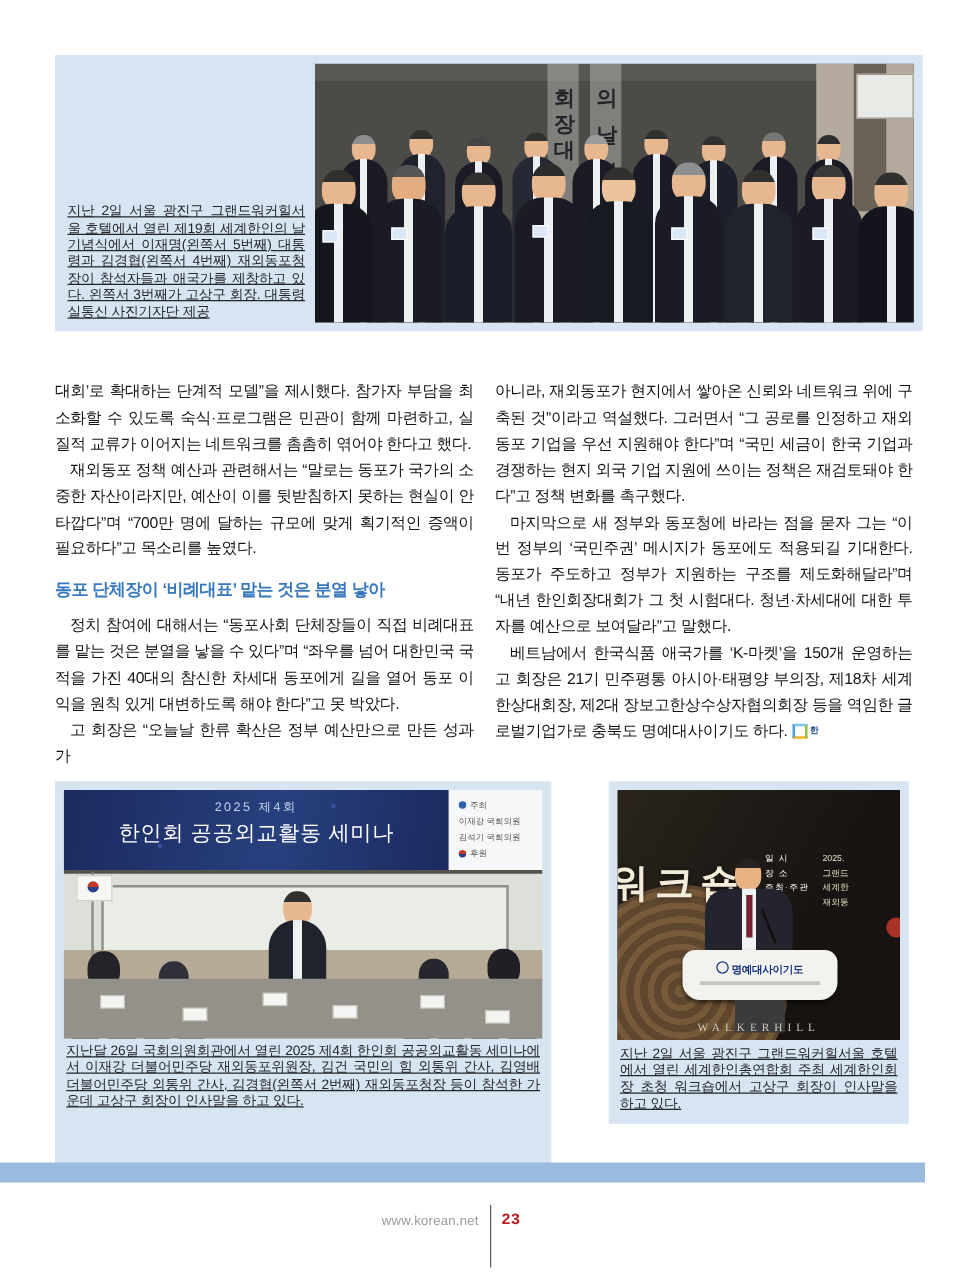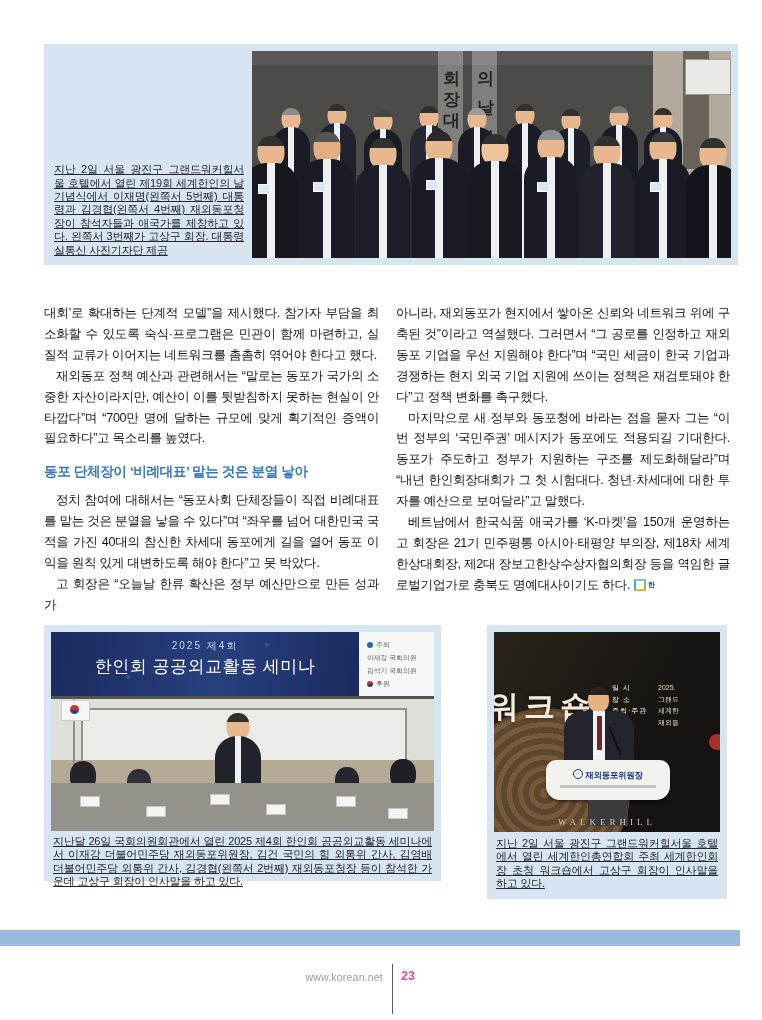--- a/index.html
+++ b/index.html
@@ -42,21 +42,21 @@
           letter-spacing:-0.3px;color:#141414;text-indent:0.95em;}
   .no-indent{text-indent:0;}
   .subhead{margin:14px 0 9px 0;font-size:13.6px;font-weight:700;color:#3878BC;letter-spacing:-0.4px;}
   .endmark{display:inline-block;vertical-align:-2px;width:12px;height:12px;margin-left:4px;
            background:#fff;border-style:solid;border-width:2px;
            border-color:#7cc4e8 #8bc34a #f0b429 #4aa3df;box-sizing:border-box;position:relative;}
   .endmark i{position:absolute;left:0;top:-1px;width:100%;text-align:center;font-style:normal;
            font-weight:700;font-size:7px;color:#1a4a8a;line-height:9px;}
 
   
-  .bl-panel{left:44px;top:625px;width:397px;height:256px;}
+  .bl-panel{left:44px;top:625px;width:397px;height:320px;}
   .bl-photo{left:7px;top:7px;width:383px;height:199px;background:#dce0d8;}
   .sem-banner{position:absolute;left:0;top:0;width:100%;height:64px;display:flex;}
   .sem-left{position:relative;width:308px;height:100%;text-align:center;color:#fff;
             background:radial-gradient(circle at 70% 20%,#35509b 0 2px,transparent 2px),
                        radial-gradient(circle at 25% 70%,#35509b 0 2px,transparent 2px),
                        linear-gradient(100deg,#1c2a5e,#27407e 55%,#1c2a5e);}
   .sem-l1{font-size:10px;letter-spacing:2px;color:#c9d4f0;padding-top:7px;}
   .sem-l2{font-size:17px;font-weight:400;letter-spacing:0.5px;padding-top:2px;}
   .sem-l3{font-size:7.5px;color:#a5b3dd;padding-top:5px;letter-spacing:0.3px;}
   .sem-right{position:relative;flex:1;background:#f5f7f8;padding:6px 4px 0 8px;box-sizing:border-box;}
@@ -101,21 +101,21 @@
   .podium-stem{position:absolute;left:94px;top:168px;width:40px;height:26px;background:#3b3b3b;}
   .venue{position:absolute;left:0;bottom:5px;width:100%;text-align:center;
             font-family:"Liberation Serif",serif;font-size:9px;letter-spacing:4px;color:#cfc8ba;}
   .lantern{position:absolute;right:-5px;top:102px;width:16px;height:16px;border-radius:50%;background:#a93226;}
   .br-caption{left:9px;top:212px;width:222px;}
 
   
   .bottom-band{position:absolute;left:0;top:930px;width:740px;height:16px;background:#9ABBDE;}
   .footer-url{position:absolute;right:379px;top:971px;font-size:10.5px;color:#9a9a9a;letter-spacing:0.2px;}
   .footer-divider{position:absolute;left:392px;top:964px;width:1px;height:50px;background:#5c5c5c;}
-  .footer-page{position:absolute;left:401px;top:969px;font-size:12.5px;font-weight:700;color:#ec4899;}
+  .footer-page{position:absolute;left:401px;top:969px;font-size:12.5px;font-weight:700;color:#b91c1c;font-family:Liberation Mono, monospace;}
 </style>
 </head>
 <body>
 
 <div id="page">
 
   <section class="panel top-panel">
     <figure class="photo top-photo">
       <div class="beige-wall"></div>
       <div class="door"></div>
@@ -233,21 +233,21 @@
         <div class="wk-row">
             <span class="wk-label">후    원</span>
             <span class="wk-value">재외동</span>
           </div>
       </div>
       <div class="speaker-head"></div>
       <div class="speaker-body"></div>
       <div class="speaker-tie"></div>
       <div class="mic"></div>
       <div class="podium">
-        <div class="podium-line"><span class="emblem"></span><span>재외동포위원장</span></div>
+        <div class="podium-line"><span class="emblem"></span><span>명예대사이기도</span></div>
         <div class="podium-sub"></div>
       </div>
       <div class="podium-stem"></div>
       <div class="lantern"></div>
       <div class="venue">WALKERHILL</div>
     </figure>
     <p class="caption br-caption">지난 2일 서울 광진구 그랜드워커힐서울 호텔에서 열린 세계한인총연합회 주최 세계한인회장 초청 워크숍에서 고상구 회장이 인사말을 하고 있다.</p>
   </section>
 
   <div class="bottom-band"></div>

